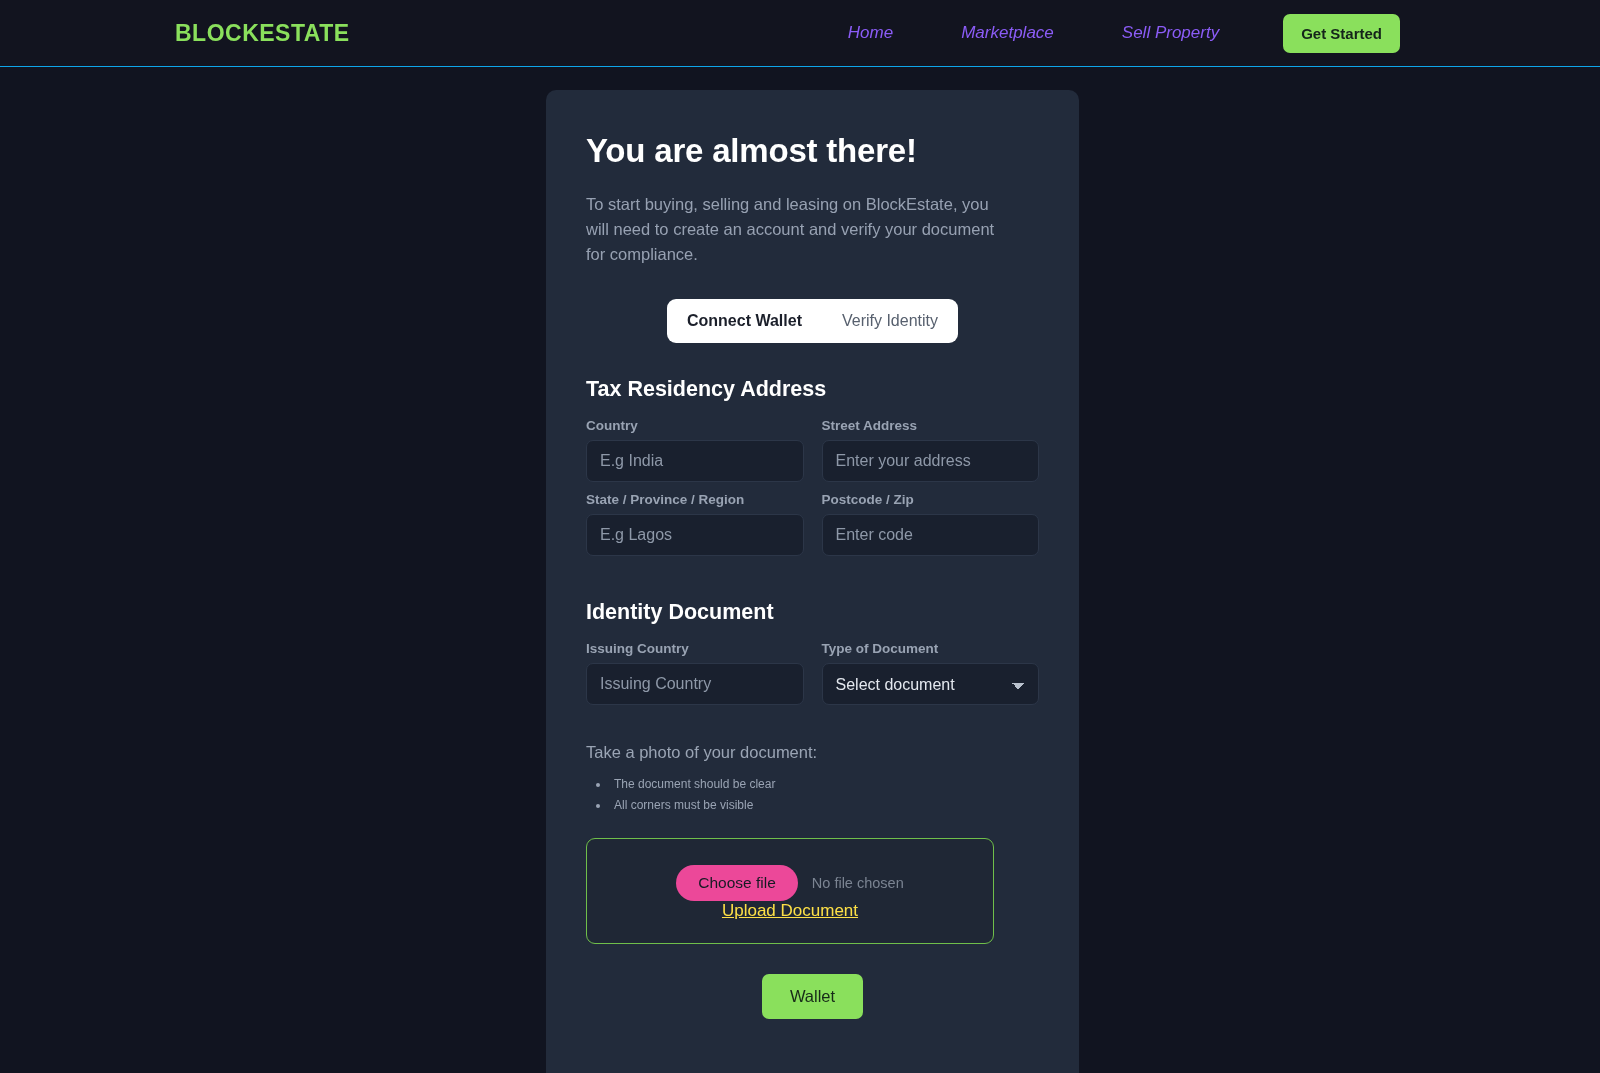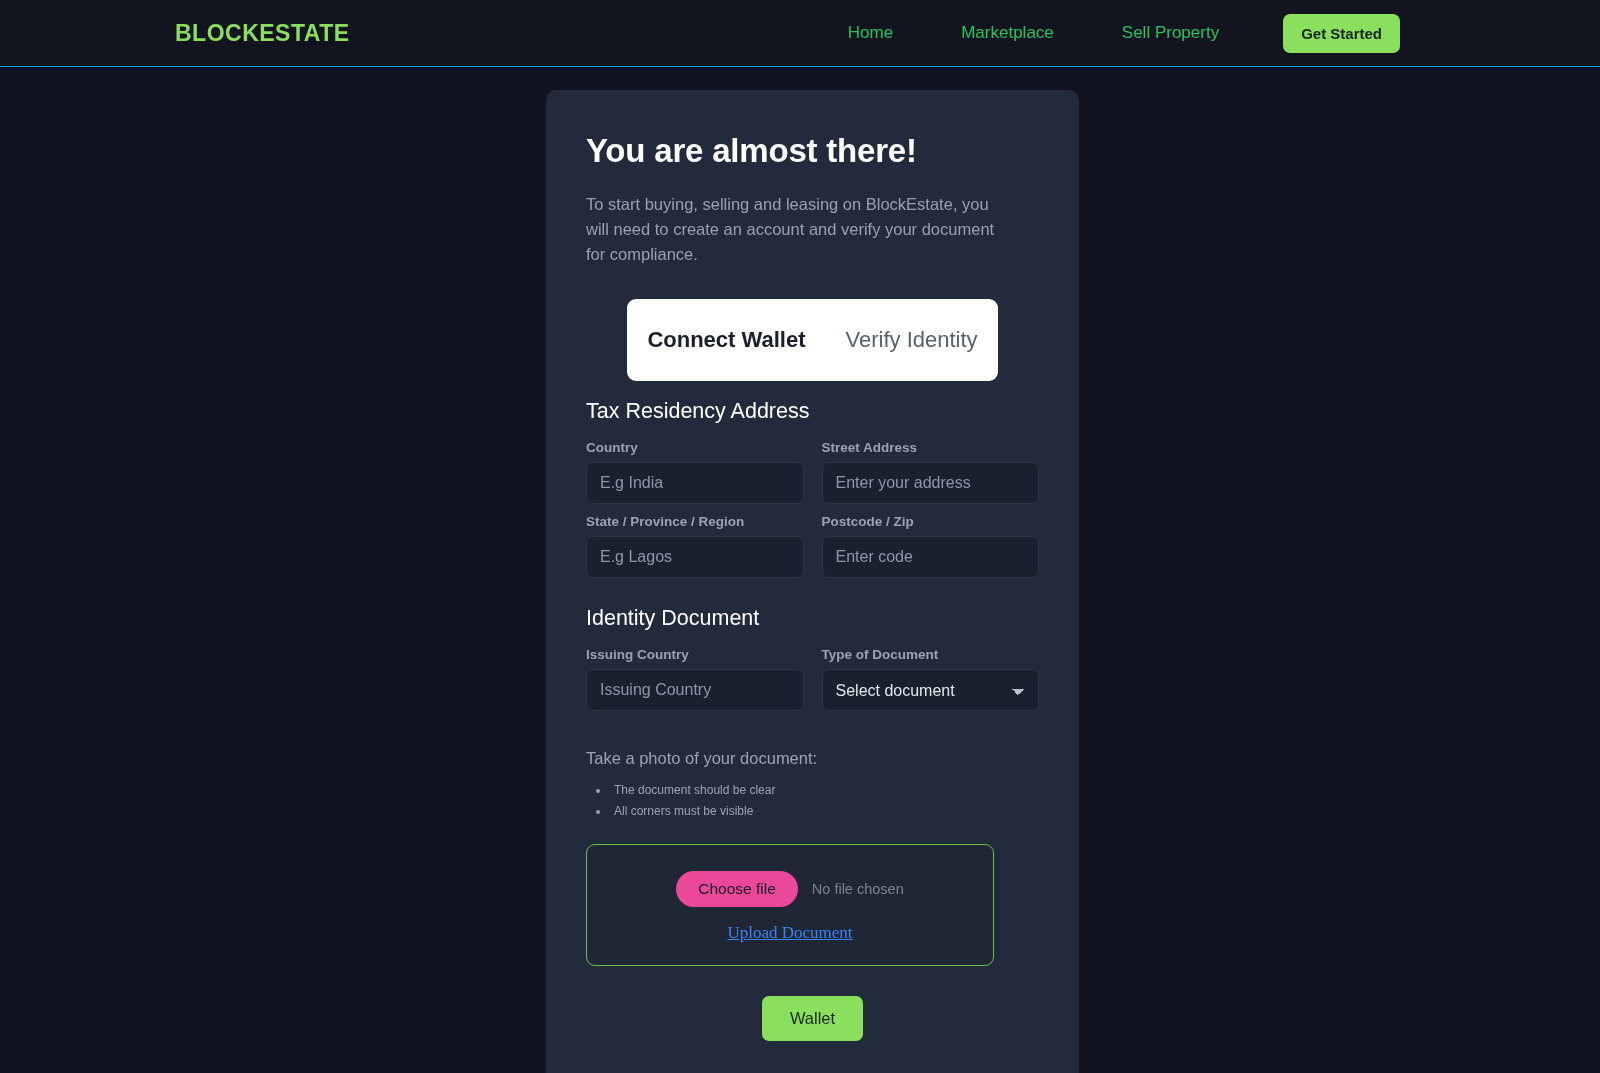--- a/index.html
+++ b/index.html
@@ -34,25 +34,26 @@
     color: #8ae05c;
   }
 
   .nav {
     display: flex;
     align-items: center;
     gap: 0;
   }
 
   .nav-link {
-    color: #22c55e;
+    color: #8b5cf6;
     font-size: 17px;
     text-decoration: none;
     padding: 0 34px;
     white-space: nowrap;
+    font-style: italic;
   }
 
   .btn-get-started {
     background: #8ae05c;
     color: #14241a;
     font-size: 15px;
     font-weight: bold;
     border: none;
     border-radius: 7px;
     padding: 11px 18px;
@@ -102,38 +103,38 @@
 
   .tabs {
     display: inline-flex;
     background: #ffffff;
     border-radius: 9px;
     padding: 0;
     overflow: hidden;
   }
 
   .tab {
-    font-size: 22px;
-    padding: 28px 20px;
+    font-size: 16px;
+    padding: 13px 20px;
     cursor: pointer;
     background: transparent;
     border: none;
     font-family: "Liberation Sans", sans-serif;
     white-space: nowrap;
   }
 
   .tab.active { color: #1b1f2a; font-weight: bold; }
   .tab.inactive { color: #57606e; }
 
   
   .section-title {
     color: #ffffff;
     font-size: 21.5px;
-    font-weight: normal;
-    margin-top: 18px;
+    font-weight: bold;
+    margin-top: 34px;
     margin-bottom: 16px;
   }
 
   .field-grid {
     display: grid;
     grid-template-columns: 1fr 1fr;
     gap: 0 18px;
   }
 
   .field-label {
@@ -221,25 +222,23 @@
     font-family: "Liberation Sans", sans-serif;
   }
 
   .file-status {
     color: #7b8492;
     font-size: 14.5px;
   }
 
   .upload-link {
     display: block;
-    margin-top: 16px;
-    color: #3b82f6;
+    color: #fde047;
     font-size: 17px;
     cursor: pointer;
-    font-family: Liberation Serif, serif;
   }
 
   
   .submit-wrap {
     text-align: center;
     margin-top: 30px;
   }
 
   .btn-submit {
     background: #8ae05c;

